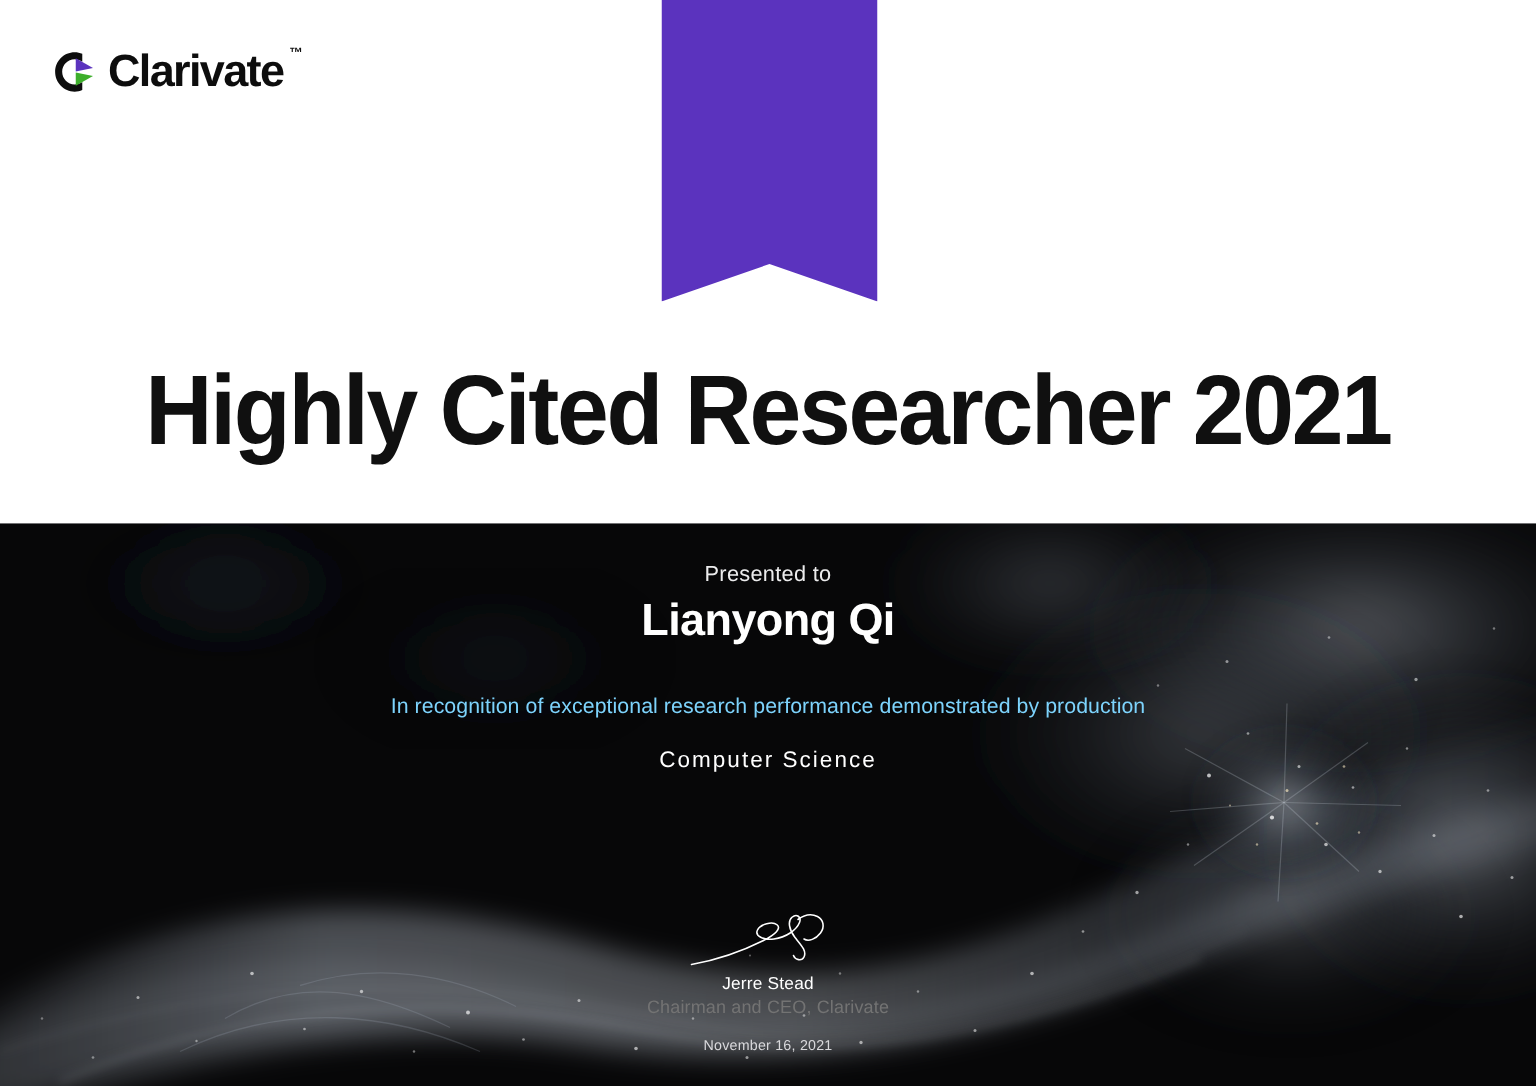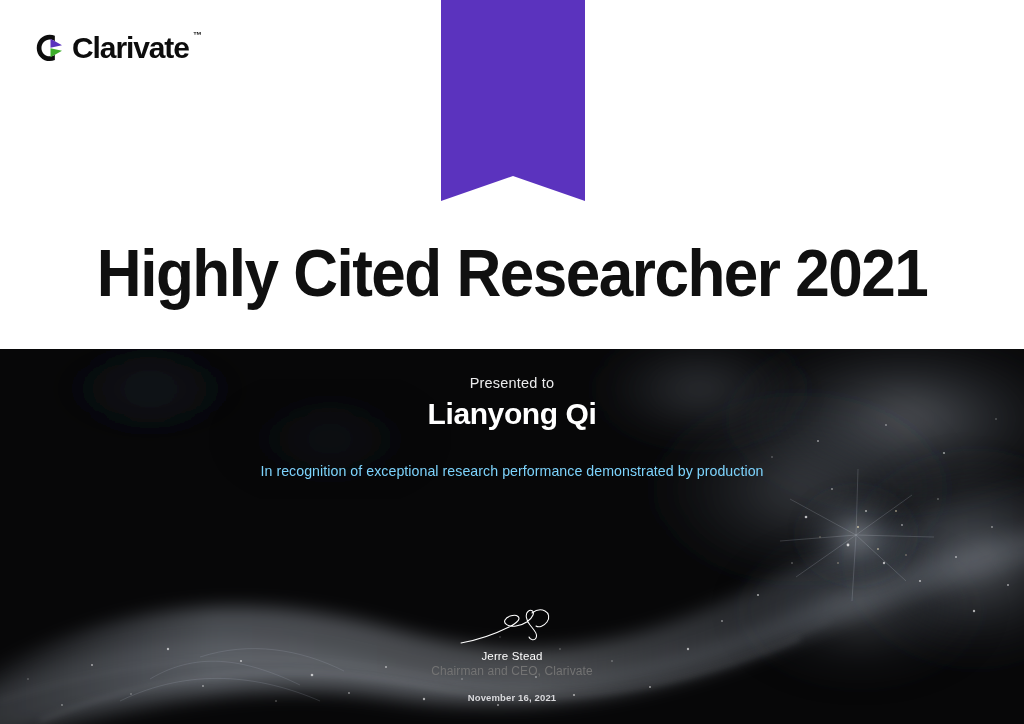--- a/index.html
+++ b/index.html
@@ -111,21 +111,21 @@
     font-size:11.5px; font-weight:normal; letter-spacing:0.15px;
     color:#ffffff;
   }
   .signer-title {
     margin-top:2px;
     font-size:12px; font-weight:normal; letter-spacing:0.1px;
     color:#737373;
   }
   .issue-date {
     margin-top:14px;
-    font-size:9.5px; font-weight:bold; letter-spacing:0.15px;
+    font-size:9.5px; font-weight:normal; letter-spacing:0.15px;
     color:#d9d9dc;
   }
 </style>
 </head>
 <body>
 
 <div class="certificate">
 
   <div class="top-section">
 
@@ -279,20 +279,21 @@
 
     <div class="dark-content">
       <div class="presented-to">Presented to</div>
 
       <div class="recipient-name">Lianyong Qi</div>
 
       <div class="recognition">
         <div>In recognition of exceptional research performance demonstrated by production</div>
       </div>
 
+      <div class="field-name">Computer Science</div>
 
       <div class="signature-block">
         <svg class="signature-mark" viewBox="0 0 220 84">
           <g fill="none" stroke="#ffffff" stroke-width="2.1" stroke-linecap="round" stroke-linejoin="round">
             <path d="M8,76 C42,70 76,58 104,44 C120,36 128,28 122,23
                      C116,18 100,22 96,30 C92,38 104,44 118,42
                      C134,40 148,30 152,20 C155,12 148,8 142,13
                      C136,18 138,30 146,40 C154,50 162,58 158,66
                      C155,72 146,70 144,64"></path>
             <path d="M150,16 C158,10 168,8 176,12 C184,16 186,26 180,34

